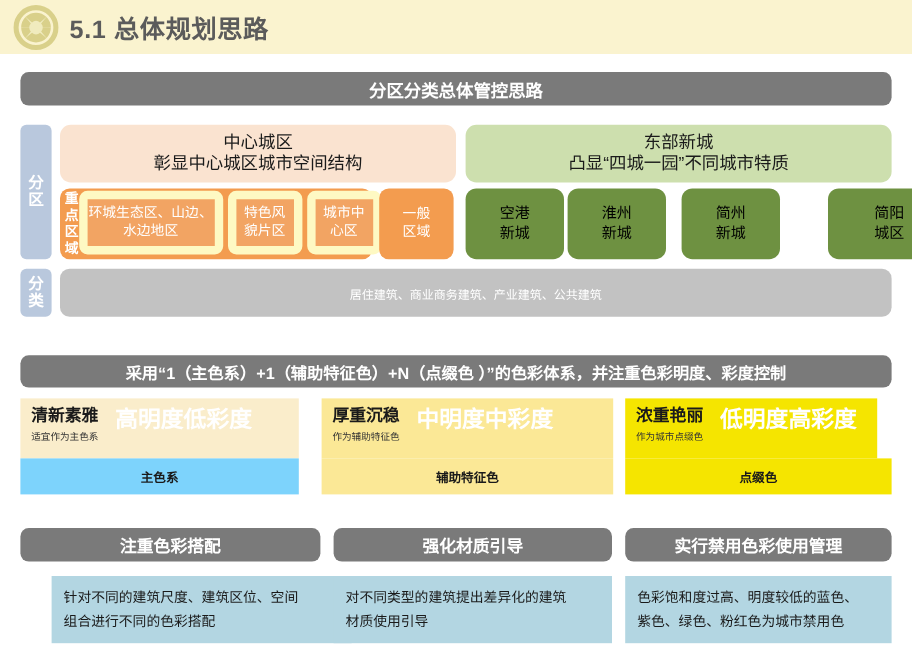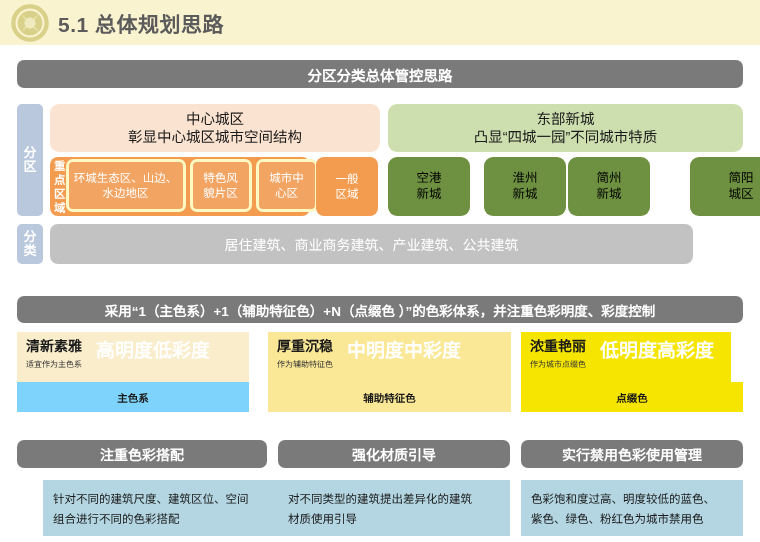--- a/index.html
+++ b/index.html
@@ -129,21 +129,21 @@
     line-height: 14px;
     height: 14px;
   }
   #key-area-items {
     flex: 1;
     display: flex;
     gap: 4px;
   }
   .sub-box {
     background: #f2a463;
-    border: 3px solid #fef9c3;
+    border: 7px solid #fef9c3;
     border-radius: 7px;
     color: #ffffff;
     font-size: 11.5px;
     display: flex;
     align-items: center;
     justify-content: center;
     text-align: center;
     line-height: 1.22;
     box-sizing: border-box;
     font-family: Liberation Serif, serif;
@@ -177,32 +177,32 @@
     color: #000000;
     font-size: 12.5px;
     display: flex;
     align-items: center;
     justify-content: center;
     text-align: center;
     line-height: 1.25;
     box-sizing: border-box;
   }
   #city-0 { left: 388px;  width: 82px; }
-  #city-1 { left: 484px;  width: 82px; }
+  #city-1 { left: 473px;  width: 82px; }
   #city-2 { left: 568px;  width: 82px; }
   #city-3 { left: 690px;  width: 102px; }
 
   #classification-bar {
     position: absolute;
     left: 50px; top: 224px;
-    width: 643px; height: 40px;
+    width: 693px; height: 40px;
     background: #c2c2c2;
     border-radius: 8px;
     color: #ffffff;
-    font-size: 14px;
+    font-size: 10px;
     display: flex;
     align-items: center;
     justify-content: center;
     box-sizing: border-box;
   }
 
   
   #section2-title {
     position: absolute;
     left: 17px; top: 296px;

